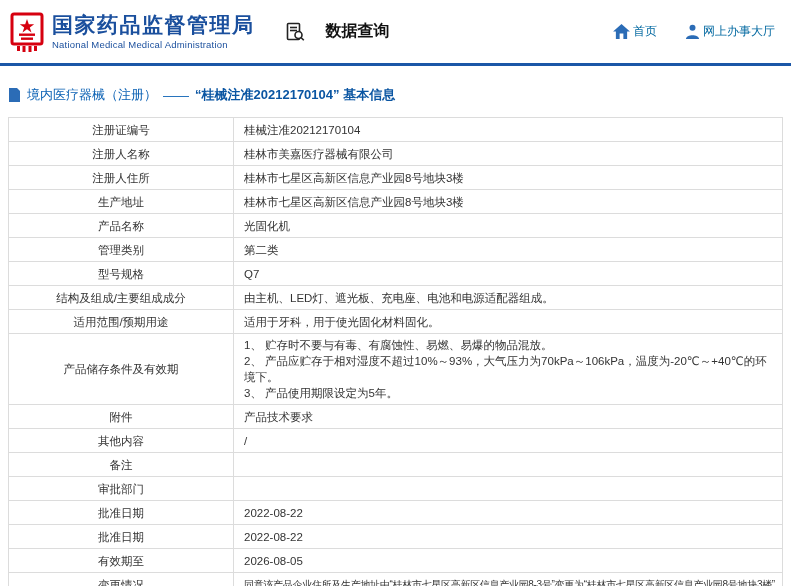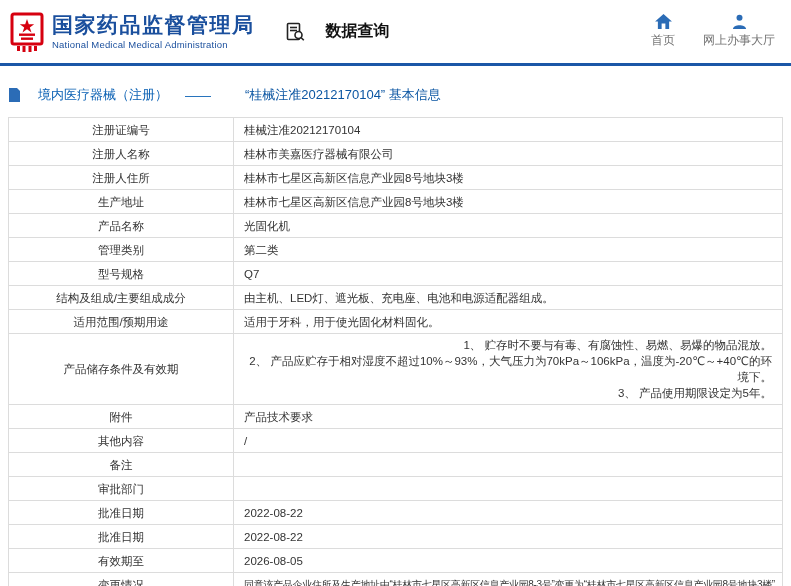--- a/index.html
+++ b/index.html
@@ -25,53 +25,53 @@
   .logo-text .cn {
     font-size: 21px; font-weight: bold; color: #1a4f9d; letter-spacing: 1.5px; line-height: 1.1;
   }
   .logo-text .en { font-size: 9.5px; color: #1a4f9d; margin-top: 3px; letter-spacing: 0.2px; }
   .query {
     display: flex; align-items: center; gap: 21px;
     margin-left: 30px; font-size: 16px; font-weight: bold; color: #111; cursor: pointer;
   }
   .top-nav { margin-left: auto; display: flex; gap: 28px; }
   .nav-item {
-    display: flex; flex-direction: column; align-items: center; gap: 3px;
-    font-size: 12px; color: #737373; cursor: pointer;
+    display: flex; flex-direction: row; align-items: center; gap: 3px;
+    font-size: 12px; color: #0369a1; cursor: pointer;
   }
 
   
   .breadcrumb {
-    display: flex; align-items: center; gap: 17px;
+    display: flex; align-items: center; gap: 6px;
     margin: 20px 10px 13px 8px;
     font-size: 13px; color: #0b61b4;
   }
   .breadcrumb .cat { color: #0b61b4; cursor: pointer; }
   .breadcrumb .dash { color: #0b61b4; }
-  .breadcrumb .crumb-title { font-weight: normal; color: #0a55a2; margin-left: 17px; }
+  .breadcrumb .crumb-title { font-weight: bold; color: #0a55a2; }
 
   
   .info-table {
     margin: 0 8px;
     border: 1px solid #dcdcdc;
     background: #fff;
   }
   .trow { display: flex; border-bottom: 1px solid #dcdcdc; }
   .trow:last-child { border-bottom: none; }
   .cell { display: flex; align-items: center; min-height: 23px; font-size: 11.5px; line-height: 16px; }
   .cell.label {
     width: 225px; flex: 0 0 225px;
     justify-content: center; text-align: left;
     border-right: 1px solid #dcdcdc;
     padding: 3px 8px; color: #333;
     gap: 4px;
   }
   .cell.value {
     flex: 1; padding: 3px 10px;
-    white-space: pre-line; color: #333; text-align: right;
+    white-space: pre-line; color: #333;
   }
   
   .trow:nth-child(18) .cell.value { font-size: 10px; white-space: nowrap; letter-spacing: -0.3px; }
 
   svg { display: block; }
 </style>
 </head>
 <body>
 
 <div class="header">

